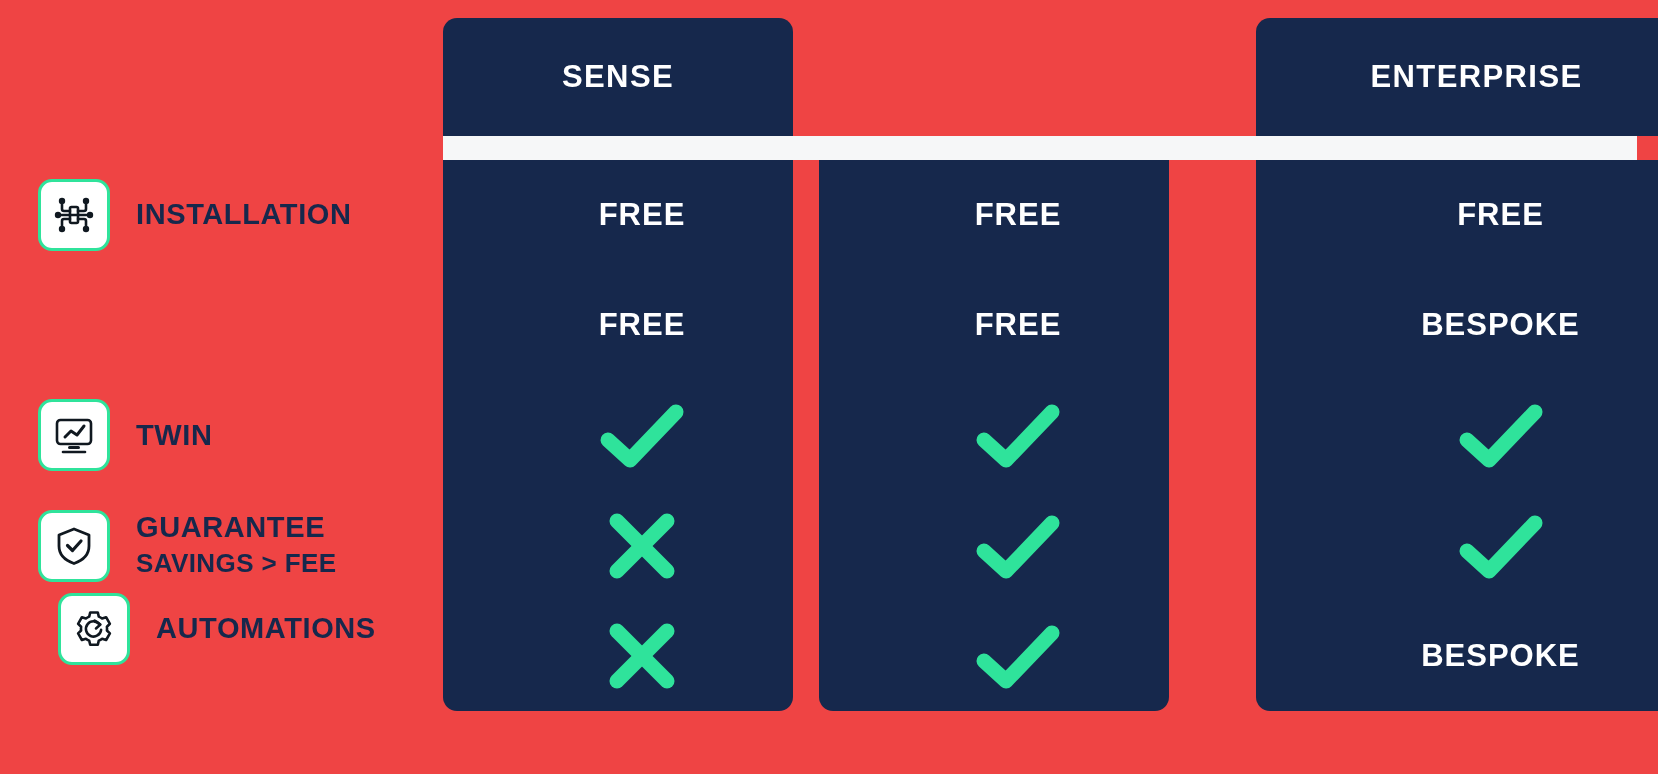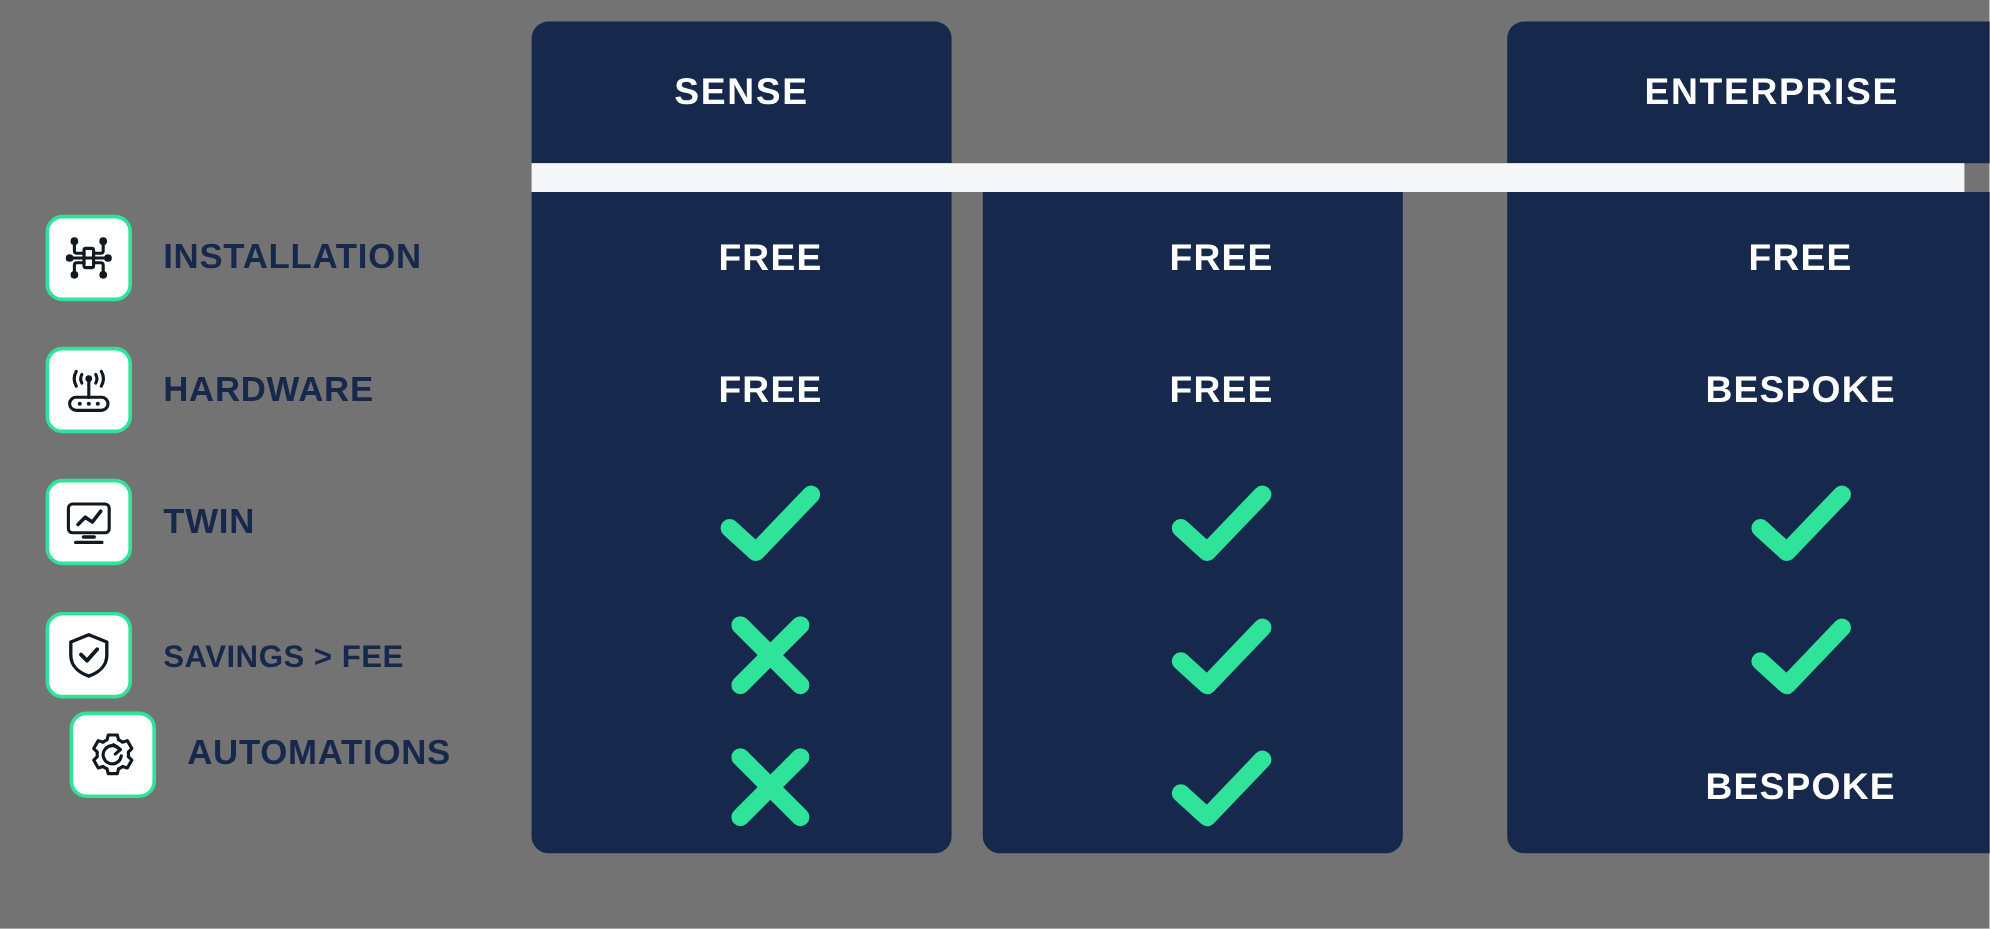--- a/index.html
+++ b/index.html
@@ -11,21 +11,21 @@
     width: 1658px;
     height: 774px;
     font-family: "Liberation Sans", sans-serif;
     overflow: hidden;
   }
 
   .board {
     position: relative;
     width: 1658px;
     height: 774px;
-    background: #737373;
+    background: #ef4444;
   }
 
   
   .col-head {
     position: absolute;
     top: 18px;
     height: 118px;
     background: #16284c;
     border-radius: 14px 14px 0 0;
     display: flex;
@@ -174,39 +174,20 @@
           <path d="M34.8 22 L26 22"></path>
           <rect x="18" y="14" width="8" height="16" rx="1.5"></rect>
           <path d="M18 22 L26 22"></path>
         </svg>
       </div>
       <div class="feature-text">
         <span class="feature-title">INSTALLATION</span>
       </div>
     </div>
 
-    <div class="feature-row" style="top:110.2px;">
-      <div class="icon-box">
-        <svg width="44" height="44" viewBox="0 0 44 44" fill="none" stroke="#101820" stroke-width="2.6" stroke-linecap="round" stroke-linejoin="round">
-          <rect x="6" y="28" width="32" height="11" rx="5.5"></rect>
-          <circle cx="14.5" cy="33.5" r="1.7" fill="#101820" stroke="none"></circle>
-          <circle cx="22" cy="33.5" r="1.7" fill="#101820" stroke="none"></circle>
-          <circle cx="29.5" cy="33.5" r="1.7" fill="#101820" stroke="none"></circle>
-          <path d="M22 28 L22 15"></path>
-          <circle cx="22" cy="12.5" r="2.8" fill="#101820" stroke="none"></circle>
-          <path d="M16.2 9.0 a7.5 7.5 0 0 0 0 7.2"></path>
-          <path d="M27.8 9.0 a7.5 7.5 0 0 1 0 7.2"></path>
-          <path d="M11.6 6.4 a12.5 12.5 0 0 0 0 12.4"></path>
-          <path d="M32.4 6.4 a12.5 12.5 0 0 1 0 12.4"></path>
-        </svg>
-      </div>
-      <div class="feature-text">
-        <span class="feature-title">HARDWARE</span>
-      </div>
-    </div>
 
     <div class="feature-row" style="top:220.4px;">
       <div class="icon-box">
         <svg width="44" height="44" viewBox="0 0 44 44" fill="none" stroke="#101820" stroke-width="2.6" stroke-linecap="round" stroke-linejoin="round">
           <rect x="5" y="7" width="34" height="24" rx="3.5"></rect>
           <path d="M13 24 L19 18 L25 22 L32 13" stroke-width="3"></path>
           <path d="M17.5 34.5 L26.5 34.5" stroke-width="3"></path>
           <path d="M11 39 L33 39"></path>
         </svg>
       </div>
@@ -216,20 +197,21 @@
     </div>
 
     <div class="feature-row" style="top:330.6px;">
       <div class="icon-box">
         <svg width="44" height="44" viewBox="0 0 44 44" fill="none" stroke="#101820" stroke-width="2.8" stroke-linecap="round" stroke-linejoin="round">
           <path d="M22 5 L37 11 V22 C37 30.5 30.5 36.5 22 39.5 C13.5 36.5 7 30.5 7 22 V11 Z"></path>
           <path d="M15.5 21.5 L20.5 26.5 L29 17" stroke-width="3.2"></path>
         </svg>
       </div>
       <div class="feature-text">
+        <span class="feature-title">GUARANTEE</span>
         <span class="feature-sub">SAVINGS &gt; FEE</span>
       </div>
     </div>
 
     <div class="feature-row" style="top:414px;margin-left:20px;">
       <div class="icon-box">
         <svg width="44" height="44" viewBox="0 0 44 44" fill="none" stroke="#101820" stroke-width="2.6" stroke-linecap="round" stroke-linejoin="round">
           <path d="M18.2 5.5 h7.6 l1.0 4.1 a13 13 0 0 1 3.3 1.9 l4.0 -1.3 l3.8 6.6 l-3.0 2.9 a13 13 0 0 1 0 3.8 l3.0 2.9 l-3.8 6.6 l-4.0 -1.3 a13 13 0 0 1 -3.3 1.9 l-1.0 4.1 h-7.6 l-1.0 -4.1 a13 13 0 0 1 -3.3 -1.9 l-4.0 1.3 l-3.8 -6.6 l3.0 -2.9 a13 13 0 0 1 0 -3.8 l-3.0 -2.9 l3.8 -6.6 l4.0 1.3 a13 13 0 0 1 3.3 -1.9 Z"></path>
           <path d="M27.8 17.6 a7.6 7.6 0 1 0 1.3 5.2"></path>
           <path d="M22.6 13.6 L28.4 17.6 L24.0 21.4" stroke-linejoin="round"></path>

